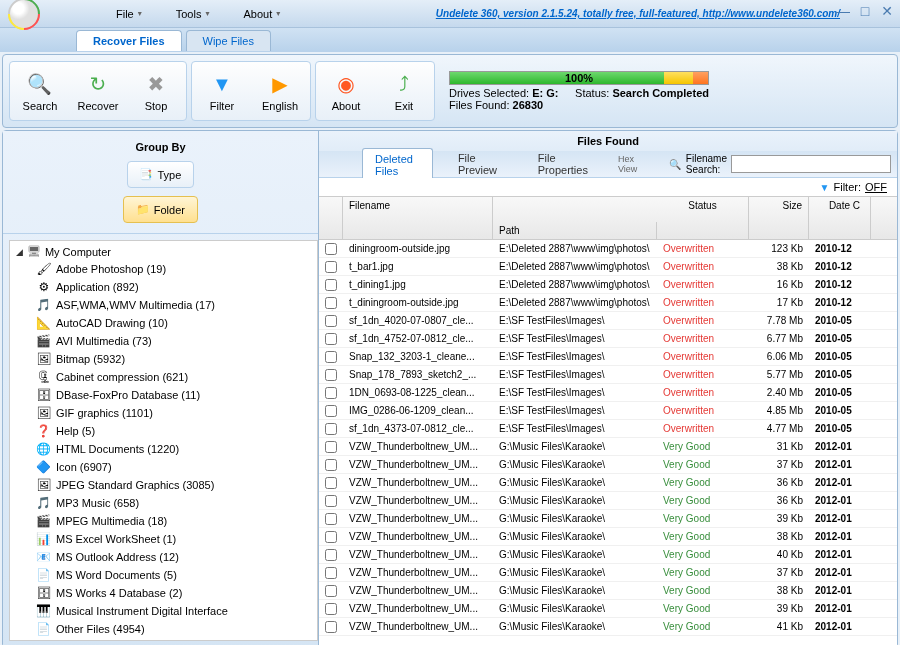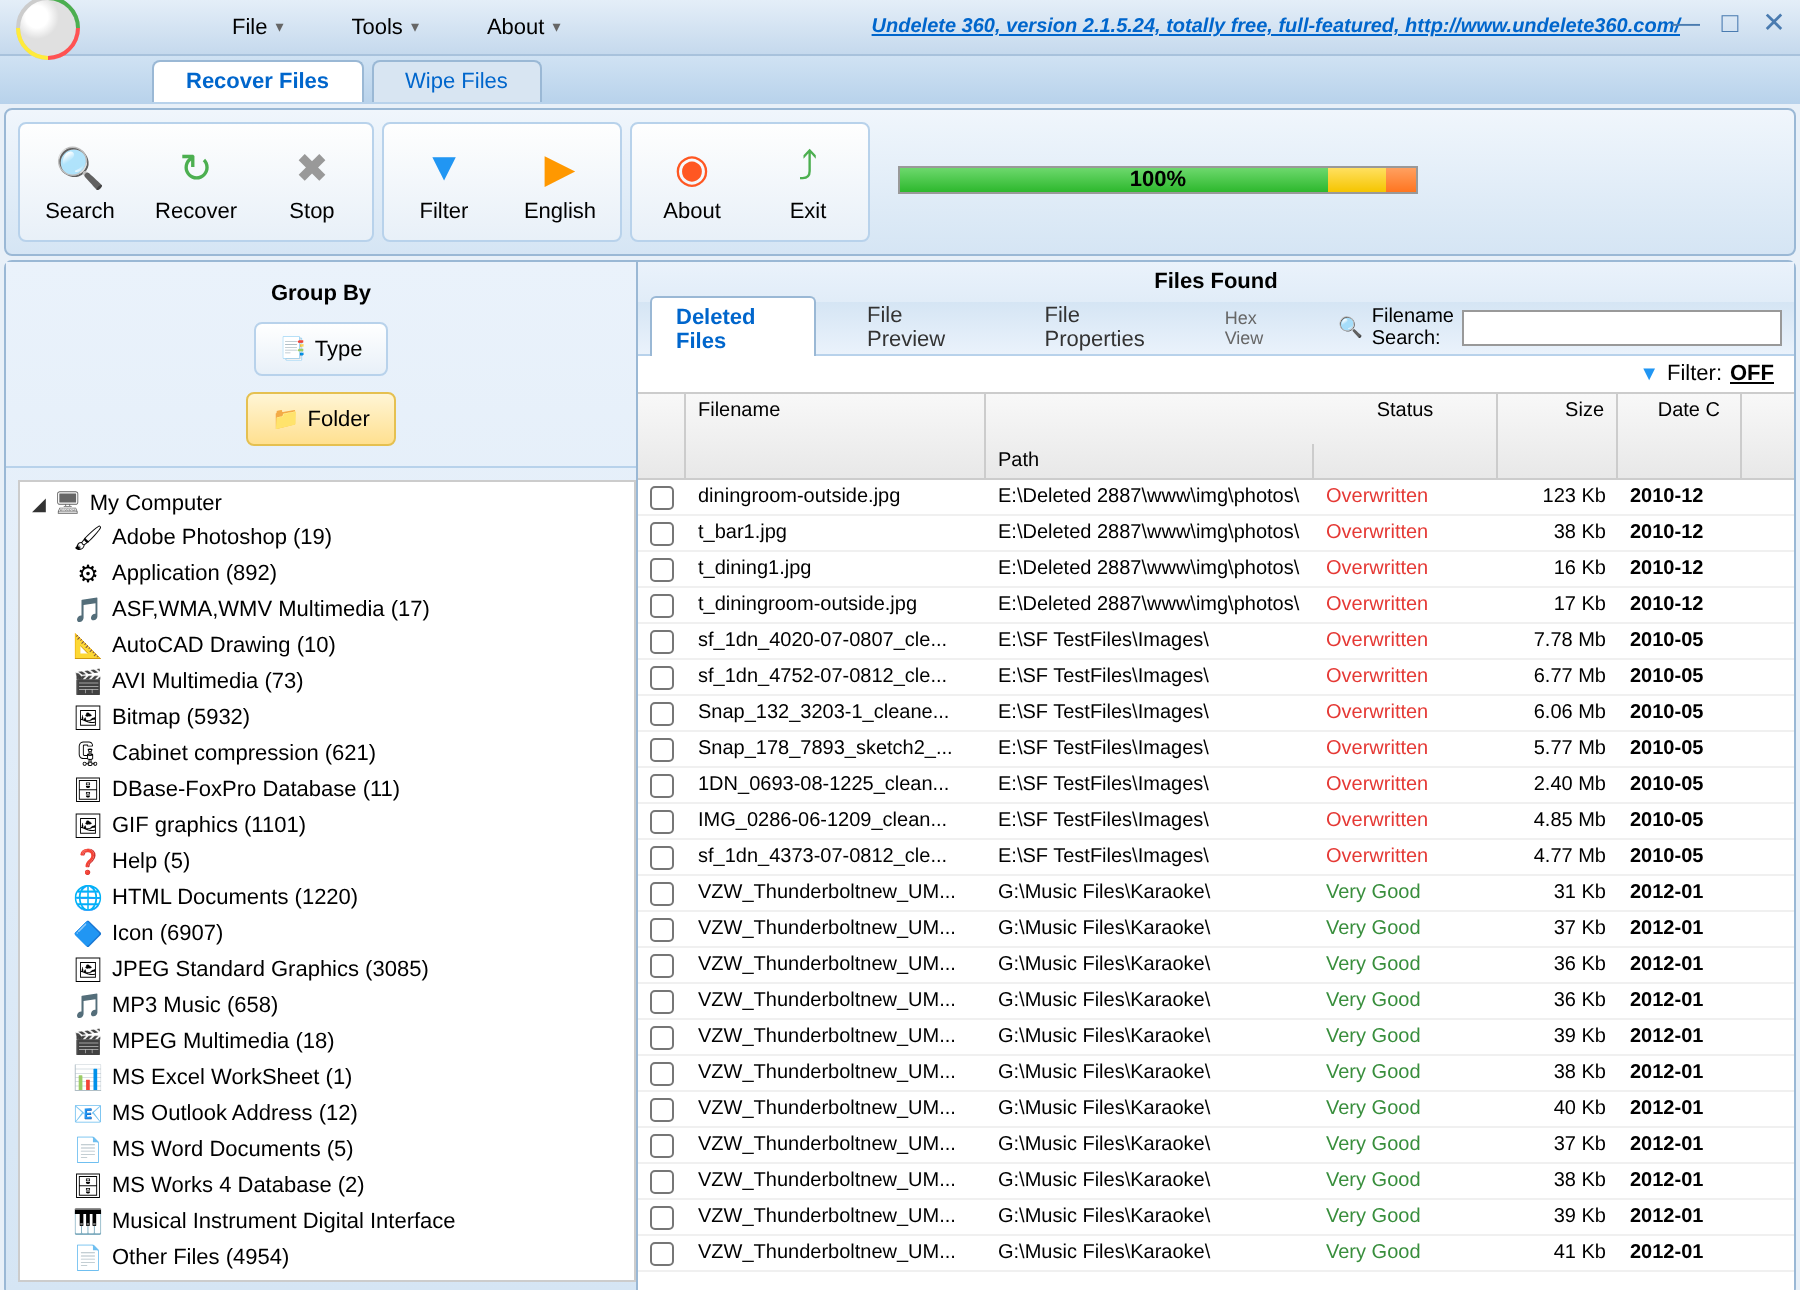--- a/index.html
+++ b/index.html
@@ -41,26 +41,26 @@
     .tree-root { padding-left: 2px; display: flex; align-items: center; gap: 4px; font-weight: normal; margin-bottom: 2px; }
     .tree-triangle { font-size: 9px; color: #333; }
     .tree-item { padding: 1px 0 1px 22px; display: flex; align-items: center; gap: 4px; cursor: pointer; }
     .tree-icon { width: 16px; height: 16px; display: inline-flex; align-items: center; justify-content: center; font-size: 12px; }
     
     .content { flex: 1; display: flex; flex-direction: column; }
     .content-header { background: linear-gradient(to bottom, #eaf2fb, #d5e5f4); border-bottom: 1px solid #b8d2eb; }
     .files-found-title { text-align: center; font-weight: bold; padding: 4px; }
     .content-tabs { display: flex; align-items: center; background: linear-gradient(to bottom, #d5e5f4, #eaf2fb); padding: 0 6px; gap: 12px; height: 26px; }
     .content-tab { padding: 4px 12px; color: #333; cursor: pointer; border: 1px solid transparent; border-radius: 3px 3px 0 0; }
-    .content-tab.active { background: #fff; border-color: #9ab8d5; border-bottom-color: #fff; color: #0066cc; font-weight: bold; margin-bottom: -1px; }
+    .content-tab.active { background: #fff; border-color: #9ab8d5; border-bottom-color: #fff; color: #0066cc; font-weight: normal; margin-bottom: -1px; margin-left: 37px; }
     .filename-search { display: flex; align-items: center; gap: 4px; margin-left: auto; font-size: 10px; }
     .filename-search input { width: 160px; height: 18px; border: 1px solid #999; }
     .hex-small { font-size: 9px; color: #666; margin-left: -8px; }
     .filter-row { text-align: right; padding: 3px 10px; background: #fff; border-bottom: 1px solid #ccc; display: flex; justify-content: flex-end; align-items: center; gap: 4px; }
-    .filter-off { text-decoration: underline; font-weight: bold; cursor: pointer; }
+    .filter-off { text-decoration: underline; font-weight: normal; cursor: pointer; }
     
     .table-wrap { flex: 1; overflow: auto; background: #fff; }
     .table-head { display: flex; background: linear-gradient(to bottom, #f8f8f8, #e8e8e8); border-bottom: 1px solid #ccc; position: sticky; top: 0; }
     .th { padding: 3px 6px; border-right: 1px solid #ccc; font-size: 10px; }
     .th-check { width: 24px; }
     .th-name { width: 150px; }
     .th-path { width: 164px; margin-top: 25px; }
     .th-status { width: 92px; text-align: center; }
     .th-size { width: 60px; text-align: right; }
     .th-date { width: 62px; text-align: right; padding-right: 10px; }
@@ -153,20 +153,25 @@
       <div class="toolbar-lbl">Exit</div>
     </div>
   </div>
   <div class="status-panel">
     <div class="progressbar">
       <div class="progress-green"></div>
         <div class="progress-yellow"></div>
         <div class="progress-orange"></div>
       <div class="progress-label">100%</div>
     </div>
+    <div style="display:flex; justify-content:space-between; width:260px;">
+      <div><span>Drives Selected:</span> <b>E: G:</b></div>
+      <div><span>Status:</span> <b>Search Completed</b></div>
+    </div>
+    <div><span>Files Found:</span> <b>26830</b></div>
   </div>
 </div>
 
 <div class="main-area">
   <div class="sidebar">
     <div class="group-by">
       <span class="group-label">Group By</span>
       <div class="grp-btn">
         <span>📑</span>
           <span>Type</span>

